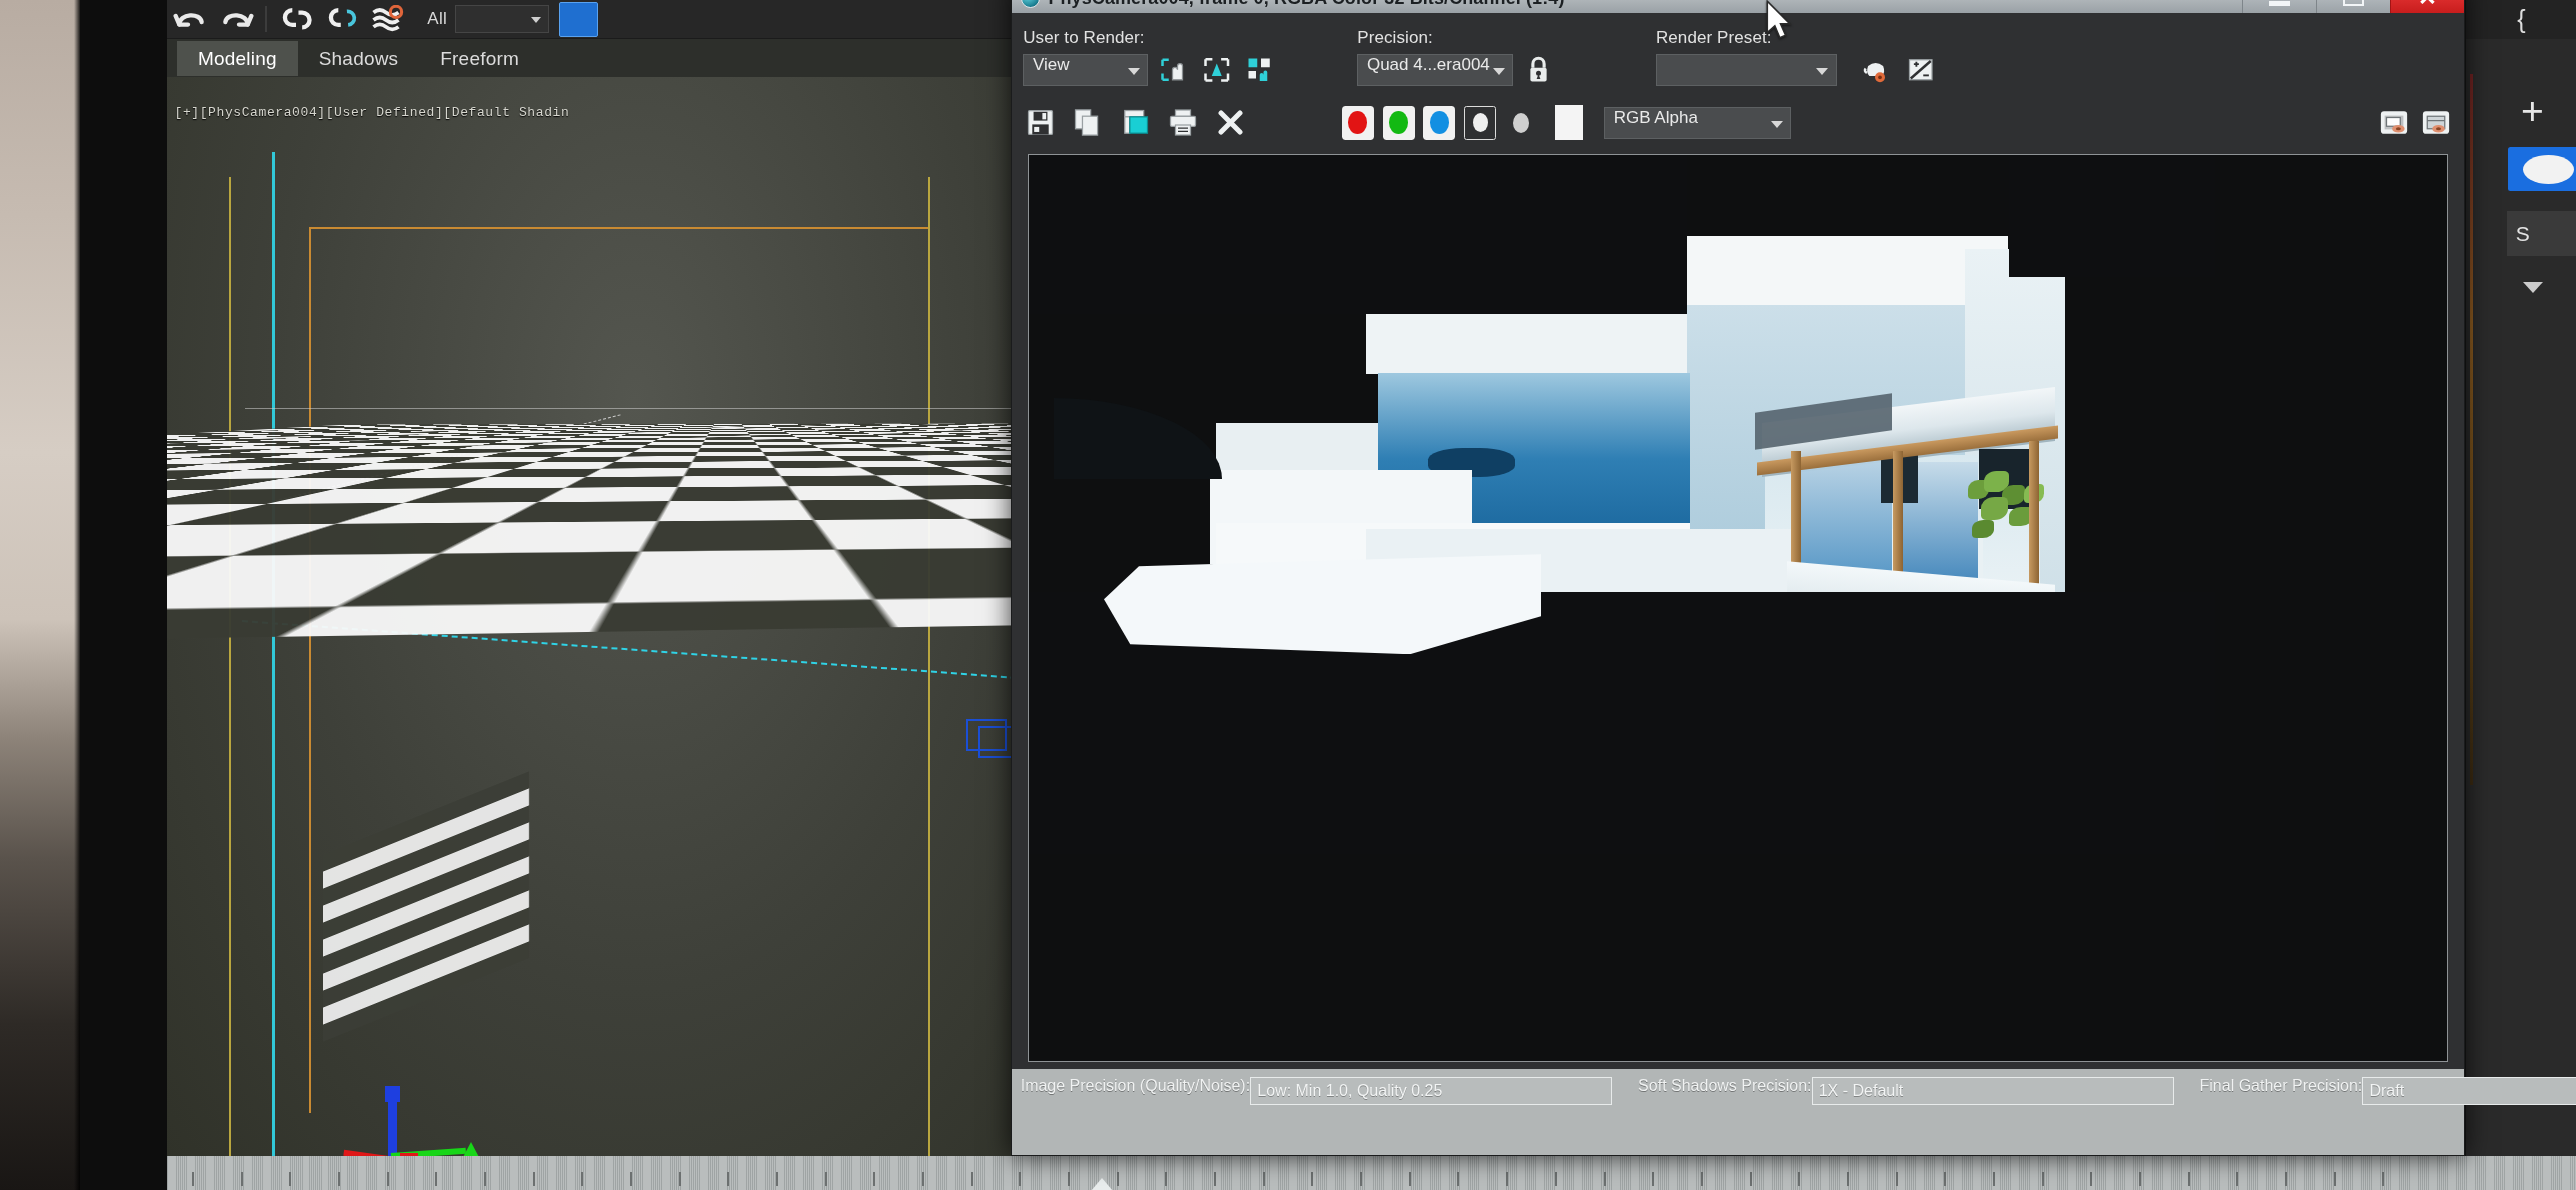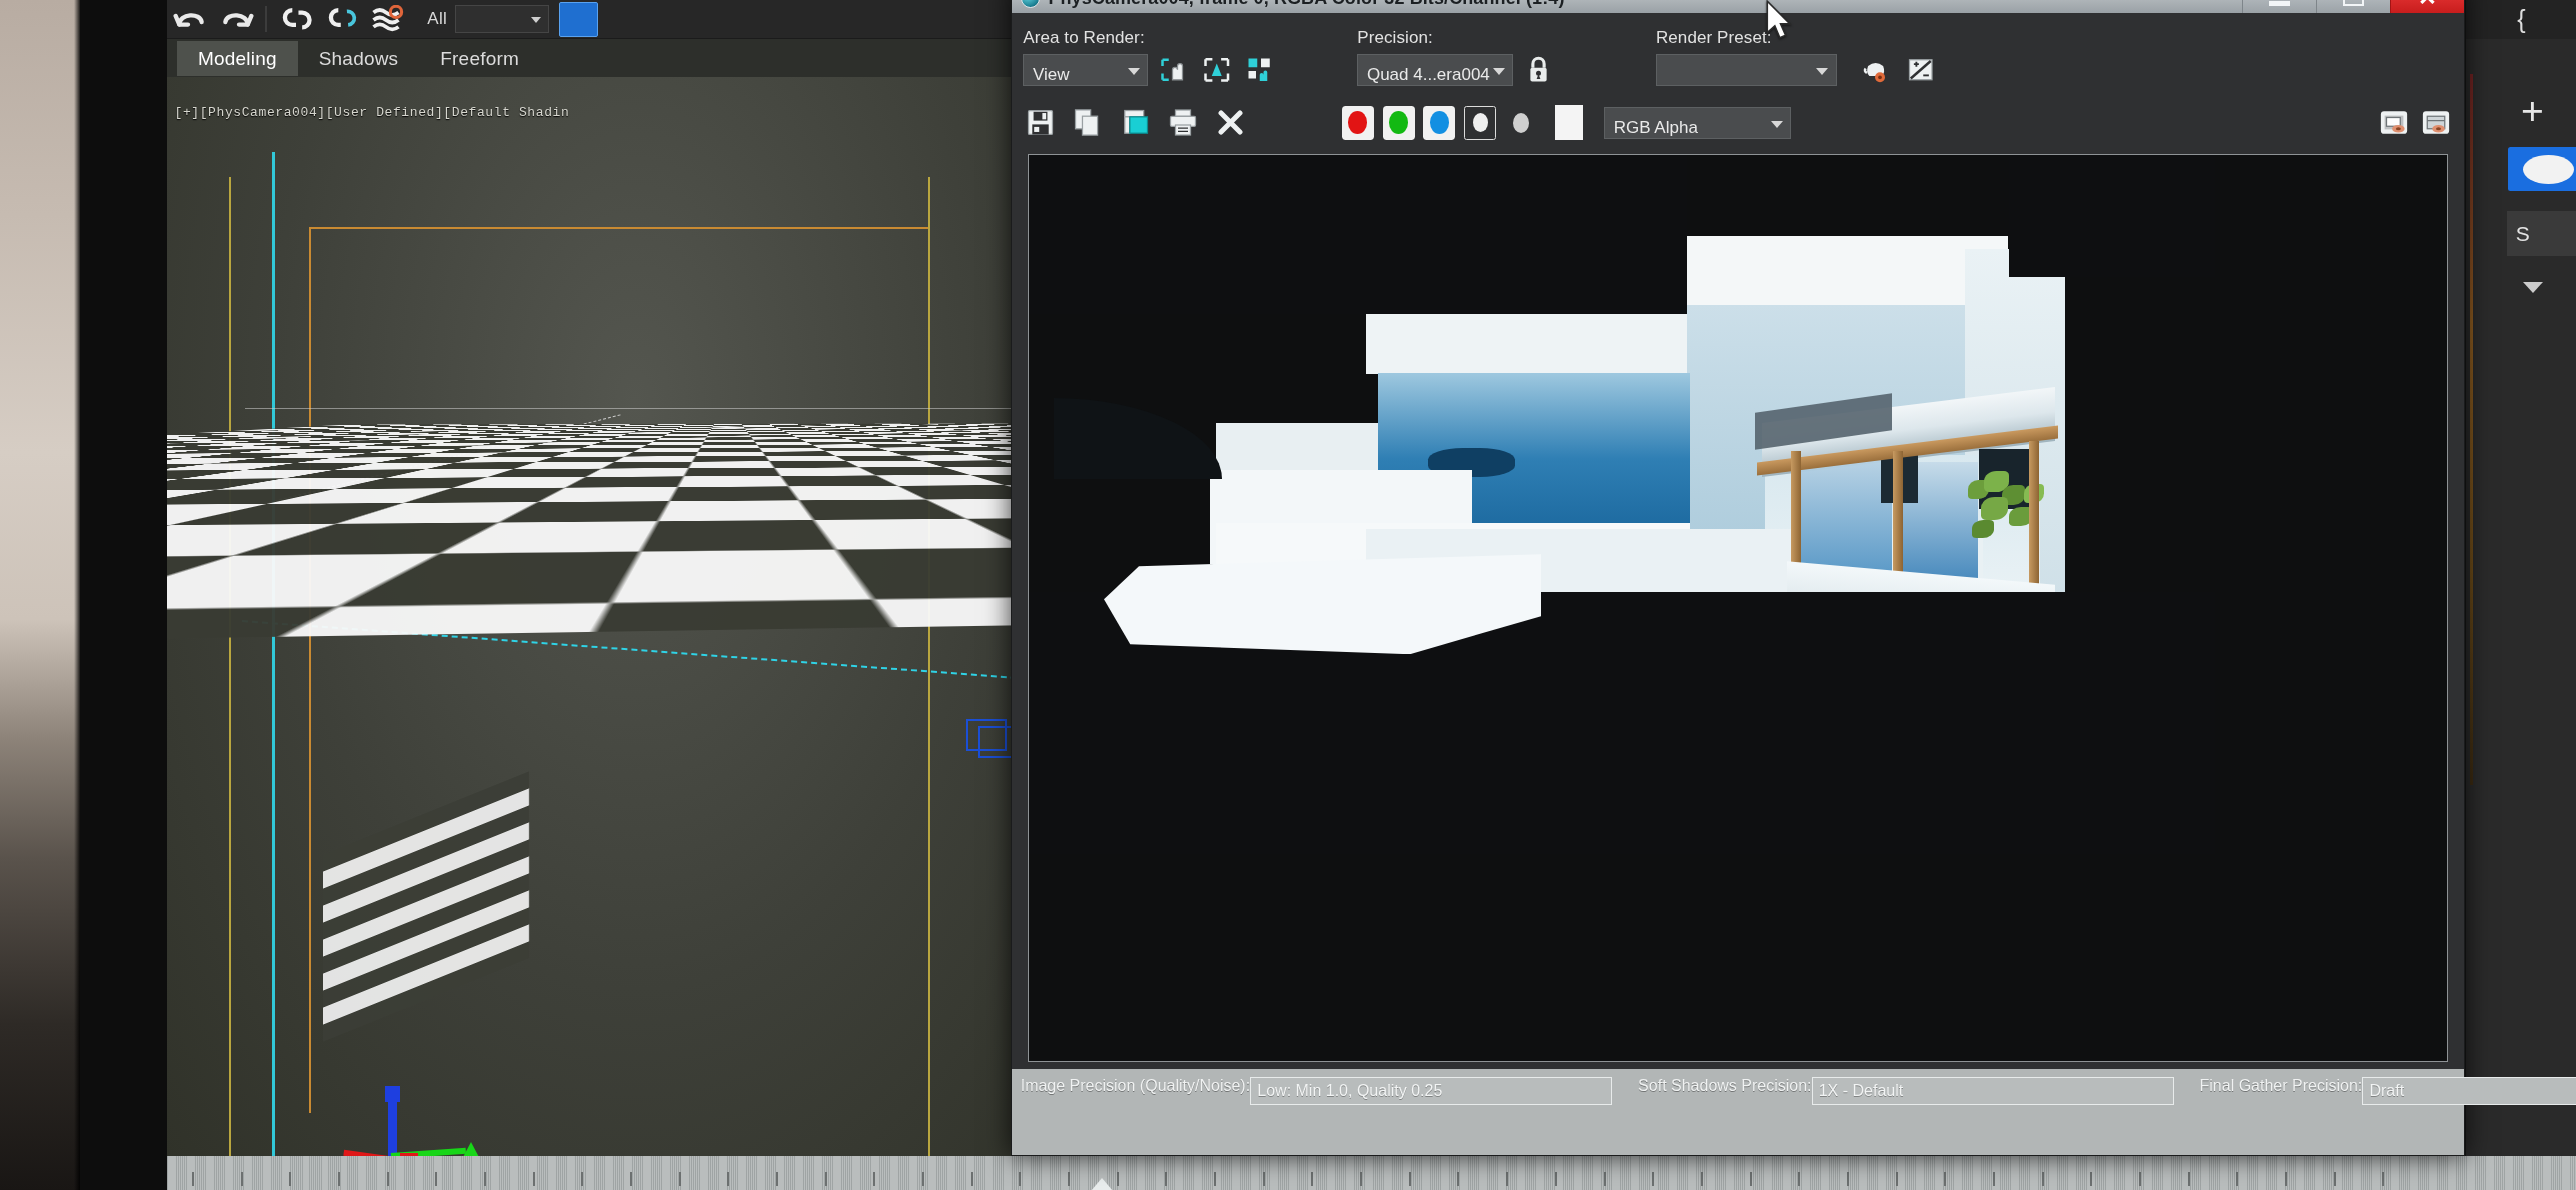--- a/index.html
+++ b/index.html
@@ -233,21 +233,21 @@
     padding: 0 11.2px 8.7px 11.2px; gap: 0; background: #2f3032;
   }
   .ctl-group { display: flex; flex-direction: column; }
   .ctl-label {
     font-size: 17px; color: #e2e2e2; margin-bottom: 6.2px; letter-spacing: 0.1px;
     white-space: nowrap;
   }
   .ctl-row { display: flex; align-items: center; gap: 8.7px; }
   .dd {
     background: #4a4c4e; border: 0.6px solid #5d6062; height: 32px;
-    display: flex; align-items: flex-end; padding: 0 25px 0 8.7px;
+    display: flex; align-items: flex-start; padding: 0 25px 0 8.7px;
     position: relative; color: #eaeaea; font-size: 17px; white-space: nowrap;
   }
   .dd::after {
     content: ""; position: absolute; right: 7.5px; top: 13px;
     border-left: 6.2px solid transparent; border-right: 6.2px solid transparent;
     border-top: 7.5px solid #d8d8d8;
   }
   .dd-view { width: 125px; }
   .dd-vp  { width: 156px; }
   .dd-preset { width: 181px; background:#4a4c4e; }
@@ -540,21 +540,21 @@
           </div>
         <div class="wb wb-close">
             <span>✕</span>
           </div>
       </div>
     </div>
 
     <div class="rfw-row1">
 
       <div class="ctl-group" style="margin-right:25px;">
-        <div class="ctl-label">Area to Render:</div>
+        <div class="ctl-label">User to Render:</div>
         <div class="ctl-row">
           <div class="dd dd-view">
             <span>View</span>
           </div>
           <div class="iconbtn">
             <svg width="27.5" height="27.5" viewBox="0 0 44 44">
               <path d="M4 6 h10 M4 6 v10 M4 38 h10 M4 38 v-10" stroke="#2fd0d8" stroke-width="4" fill="none"></path>
               <path d="M20 38 v-16 a4 4 0 0 1 8 0 v-6 a4 4 0 0 1 8 0 v22 z" fill="#eef1f2" stroke="#8a8f92" stroke-width="2"></path>
             </svg>
           </div>

